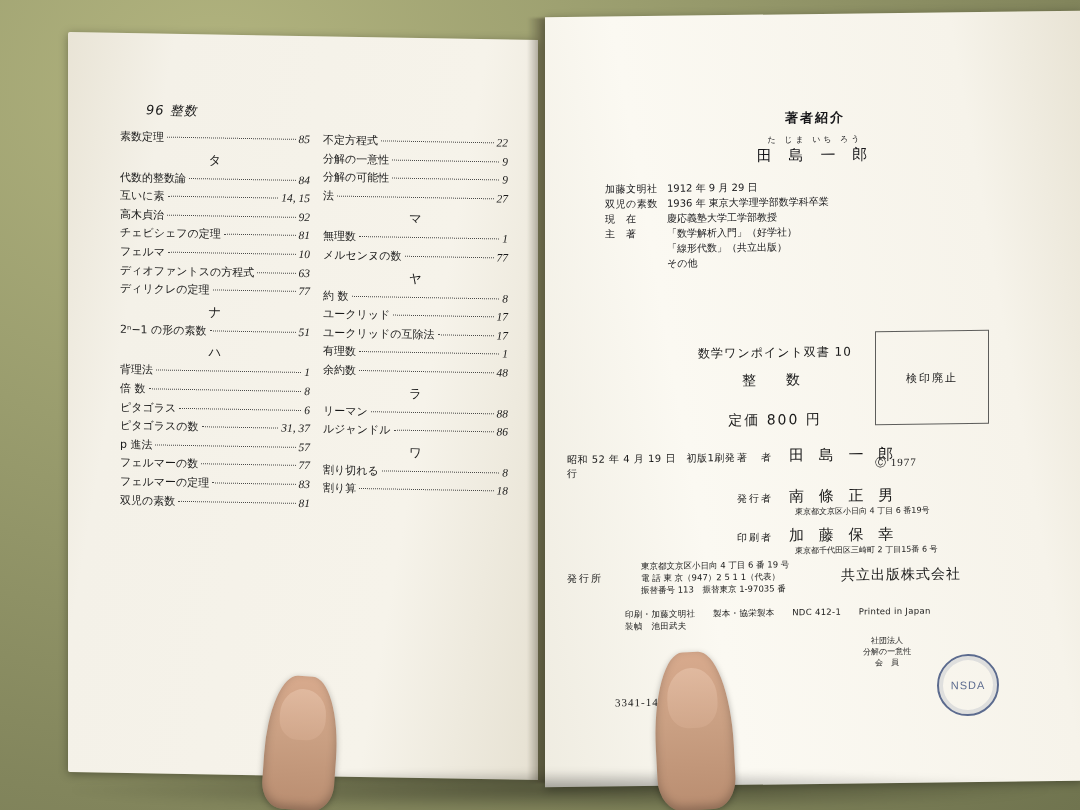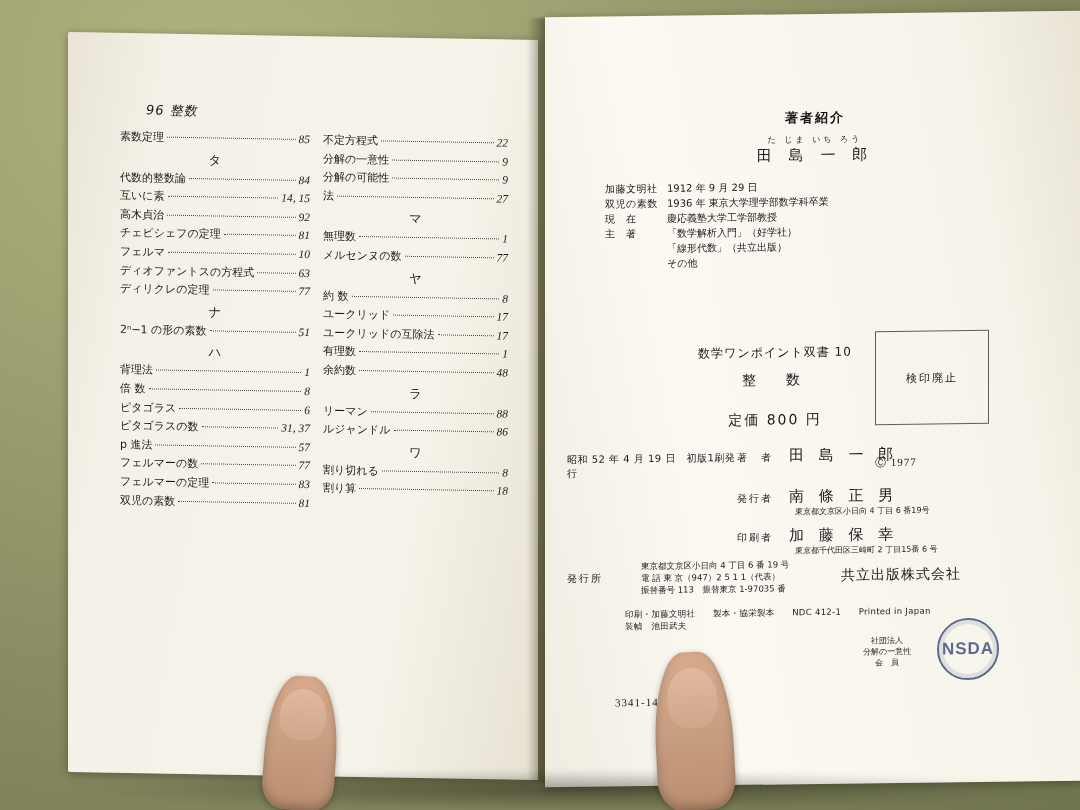--- a/index.html
+++ b/index.html
@@ -244,31 +244,31 @@
     left: 318px;
     top: 622px;
     text-align: center;
     font-family: "DejaVu Sans", sans-serif;
     font-size: 8px;
     line-height: 11px;
   }
   .nsda-stamp {
     position: absolute;
     left: 392px;
-    top: 606px;
+    top: 642px;
     width: 58px;
     height: 58px;
     border-radius: 50%;
     border: 2px solid #3a4d7a;
     color: #3a4d7a;
     display: flex;
     align-items: center;
     justify-content: center;
-    font-size: 17px;
-    font-weight: bold;
+    font-size: 11px;
+    font-weight: normal;
     letter-spacing: 1px;
     opacity: 0.82;
     box-shadow: inset 0 0 0 4px rgba(58,77,122,0.16);
   }
   .barcode-num {
     position: absolute;
     left: 70px;
     top: 680px;
     font-family: "Liberation Serif", serif;
     font-size: 11px;

